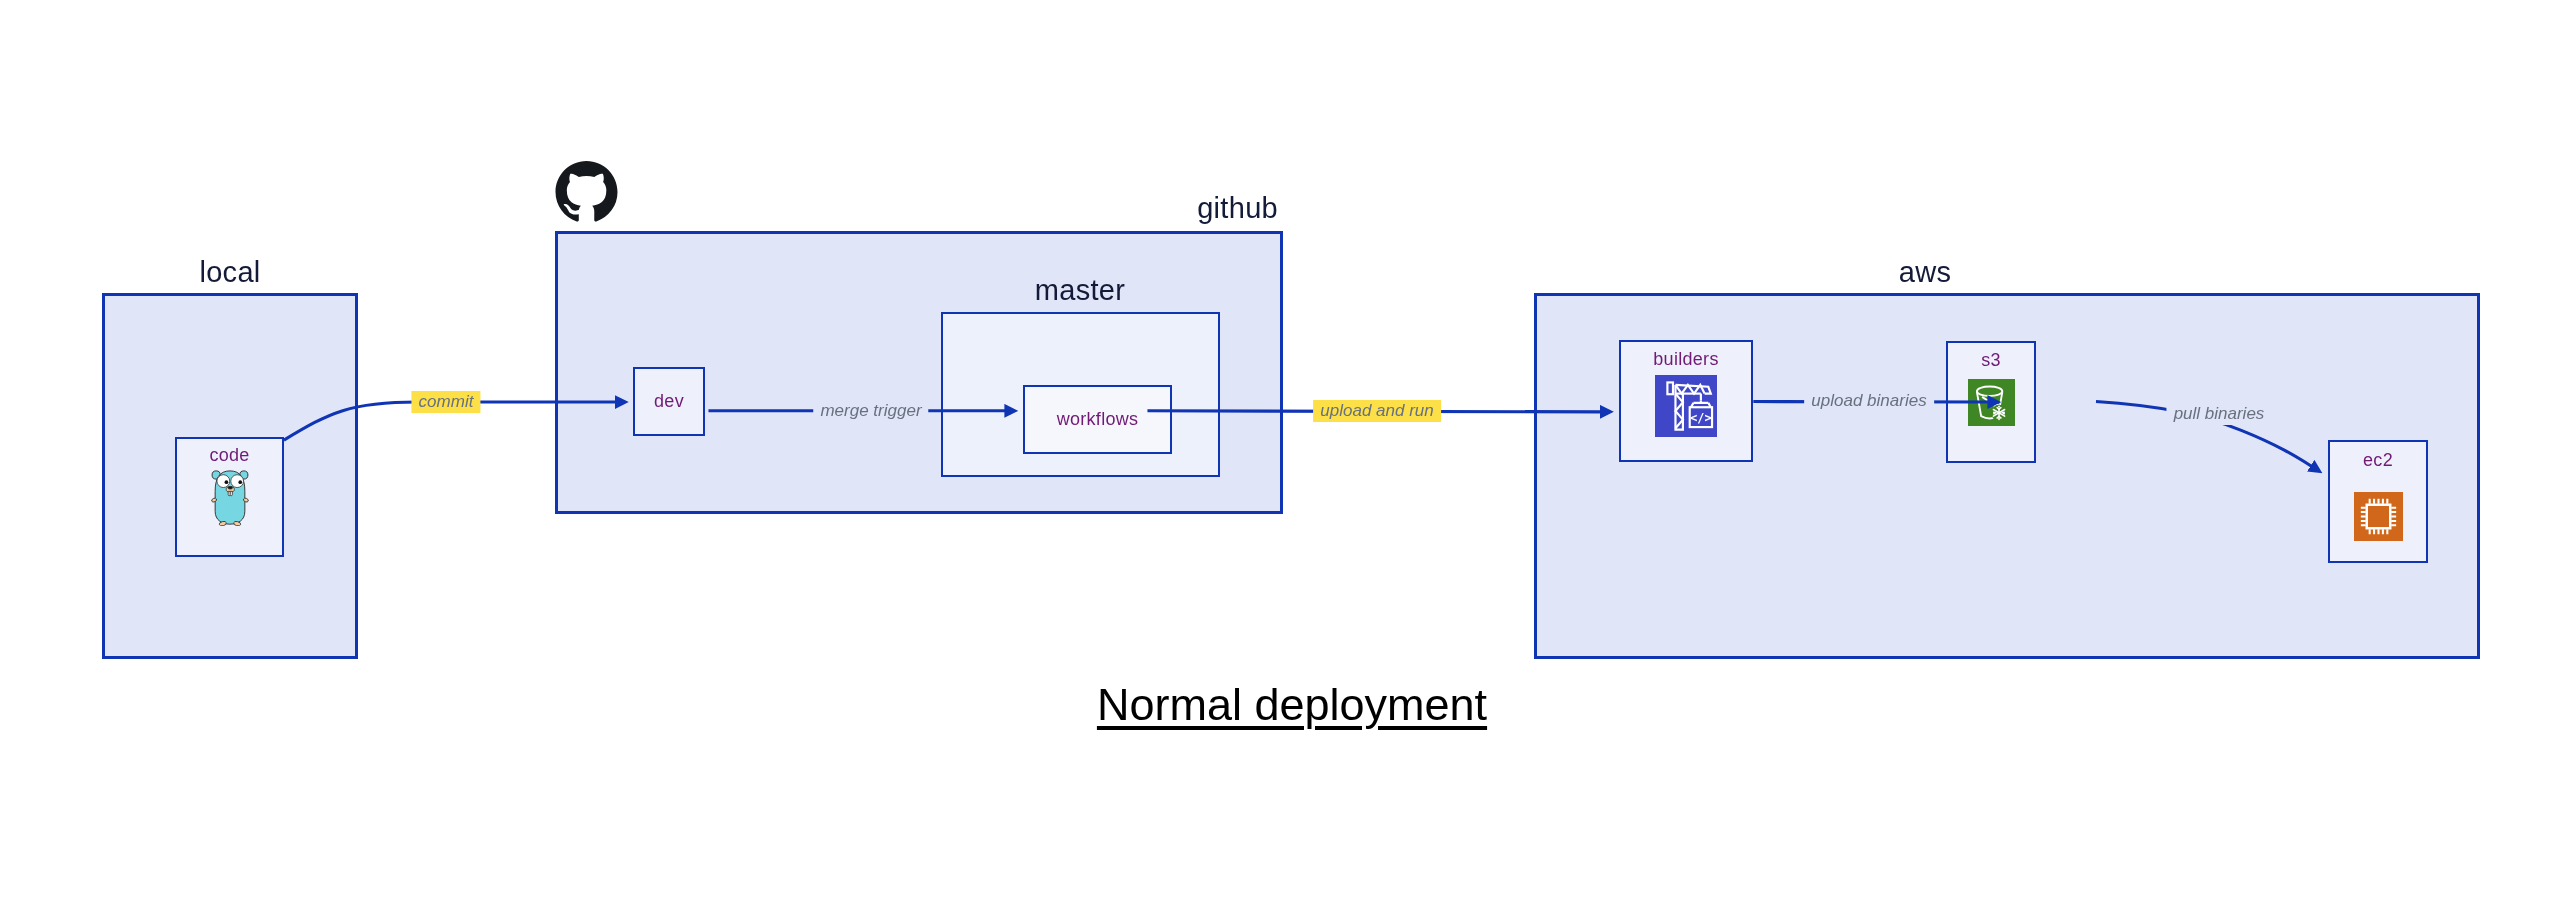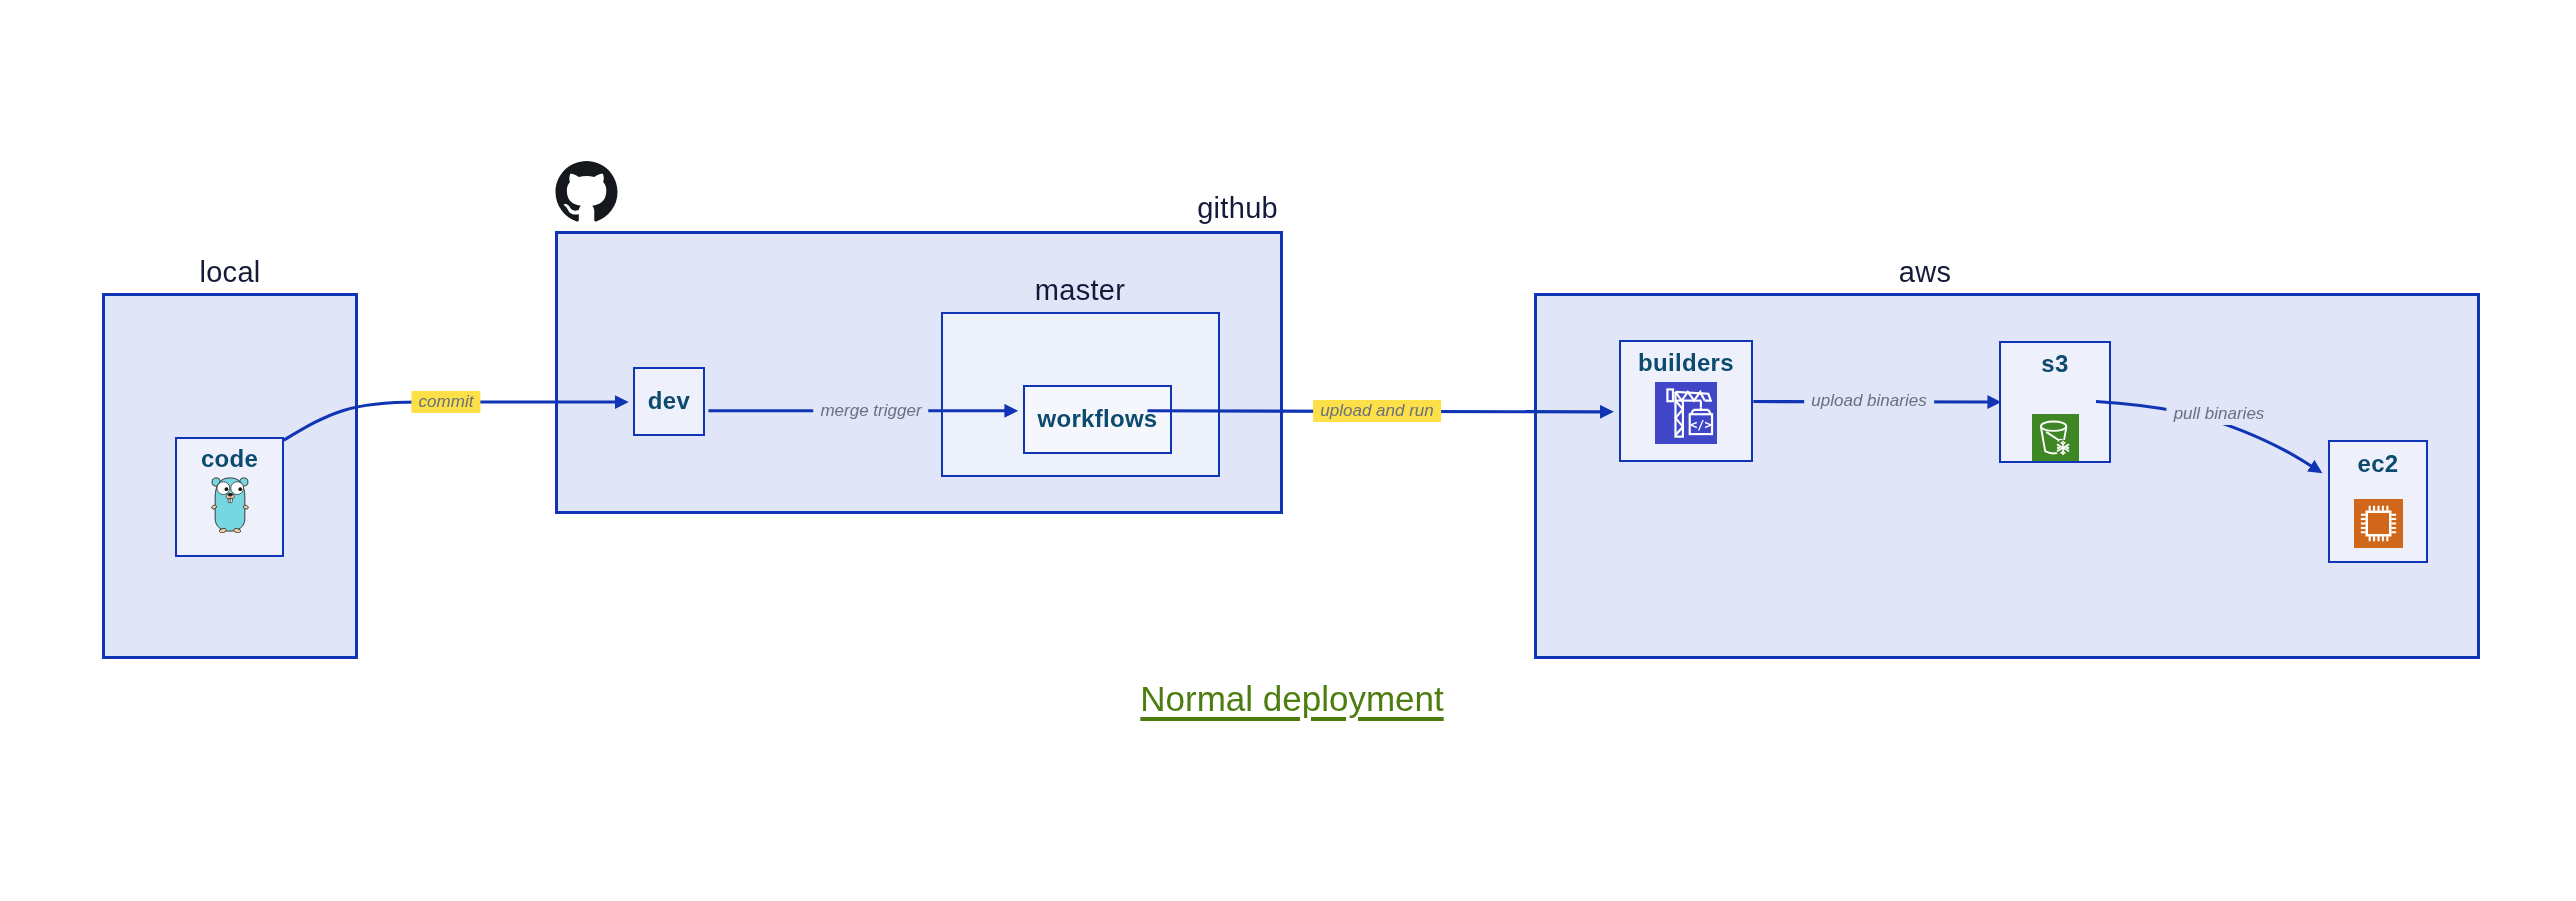--- a/index.html
+++ b/index.html
@@ -41,31 +41,31 @@
     position:absolute;
     background:#eef1fc;
     border:2.6px solid #1035b4;
     box-sizing:border-box;
     display:flex;
     flex-direction:column;
     align-items:center;
     z-index:3;
   }
   .node-label{
-    color:#0c4a6e;
-    font-size:24px;
-    font-weight:bold;
+    color:#701a75;
+    font-size:18px;
+    font-weight:normal;
     letter-spacing:0.3px;
     line-height:1.1;
   }
   #node-code     {left:175px;  top:437px; width:109px; height:120px; padding-top:7.2px;}
   #node-dev      {left:633px; top:367px; width:72px; height:69px; justify-content:center;}
   #node-workflows{left:1023px; top:385px; width:149px; height:69px; justify-content:center; background:#f5f7fd;}
   #node-builders {left:1619px; top:340px; width:134px; height:122px; padding-top:8.2px;}
-  #node-s3       {left:1999px; top:341px; width:112px; height:122px; padding-top:8.2px;justify-content:space-between;}
+  #node-s3       {left:1946px; top:341px; width:90px; height:122px; padding-top:8.2px;}
   #node-ec2      {left:2328px; top:440px; width:100px; height:123px; padding-top:9.3px;gap:12px;}
 
   .node-icon{display:block;}
   #icon-gopher   {width:42px;  height:59px; margin-top:1px;}
   #icon-codebuild{width:62px; height:62px; margin-top:5.2px; background:#3f47c8;}
   #icon-s3       {width:47px;  height:47px;  margin-top:8.2px; background:#3f8624;}
   #icon-ec2      {width:49px;  height:49px;  margin-top:9.3px; background:#d0671a;}
 
   
   #github-logo{position:absolute; left:555px; top:161px; width:63px; height:62px; z-index:4;}
@@ -91,22 +91,22 @@
   #edge-label-merge          {left:871px; top:411px;}
   #edge-label-upload-run     {left:1377px; top:411px;}
   #edge-label-upload-binaries{left:1869px; top:401px;}
   #edge-label-pull-binaries  {left:2219px; top:414px;}
 
   
   #diagram-title{
     position:absolute;
     left:1292px; top:679px;
     transform:translateX(-50%);
-    color:#4d7c0f;
-    font-size:35px;
+    color:#000000;
+    font-size:45px;
     font-weight:500;
     text-decoration:underline;
     text-decoration-thickness:3.6px;
     text-underline-offset:6.2px;
     white-space:nowrap;
     z-index:4;
   }
 </style>
 </head>
 <body>

